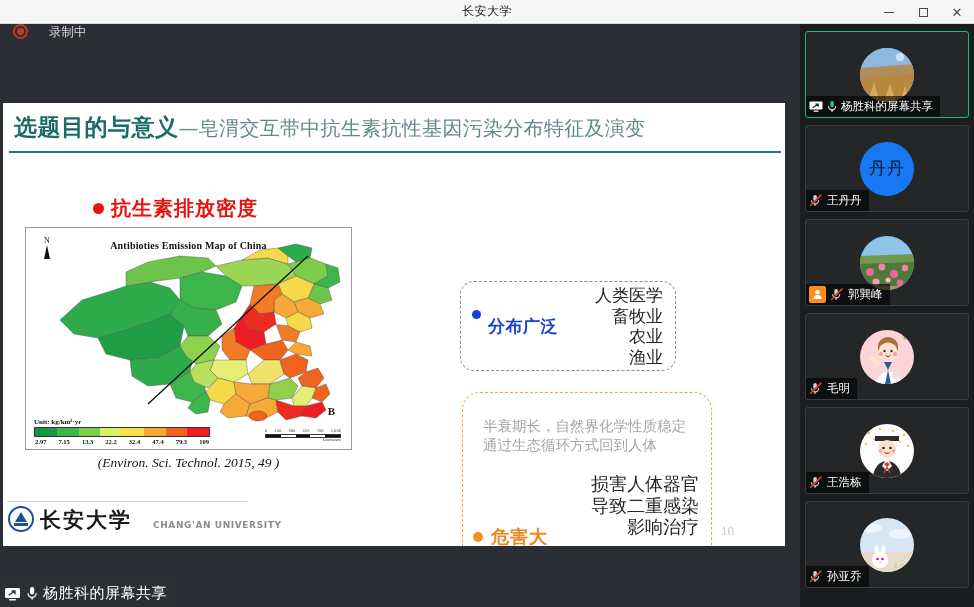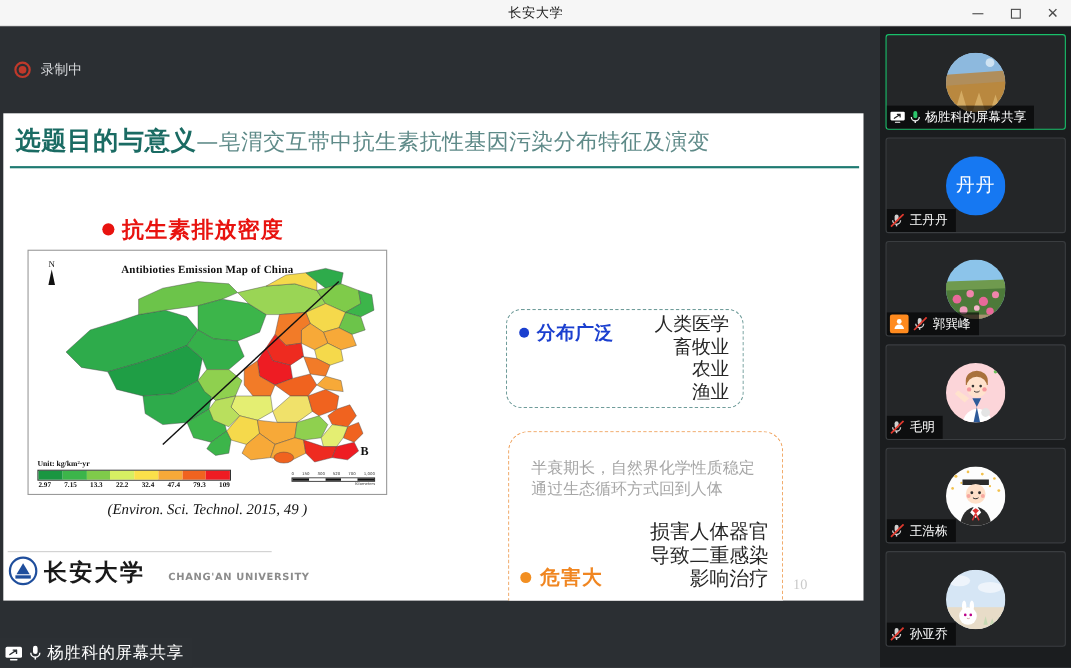--- a/index.html
+++ b/index.html
@@ -29,21 +29,21 @@
   .glyph-max { width: 9px; height: 9px; border: 1px solid #4a4a4a; display:block; }
   .glyph-close { font-size: 13px; line-height: 1; }
 
   
   .stage {
     position: absolute; left: 0; top: 24px; width: 800px; height: 583px;
     background: #2b2f33;
   }
   .rec-bar {
     position: absolute; left: 0; top: 0; width: 800px; height: 78px;
-    display: flex; align-items: center; padding-left: 13px;
+    display: flex; align-items: flex-start; padding-left: 13px; gap: 12px;
   }
   .rec-dot {
     width: 15px; height: 15px; border-radius: 50%;
     border: 2px solid #c0392b; display: flex; align-items: center;
     justify-content: center; margin-right: 9px;
   }
   .rec-dot::after { content:''; width:7px; height:7px; border-radius:50%; background:#c0392b; }
   .rec-text { color: #d8dadd; font-size: 12.5px; }
 
   
@@ -121,39 +121,39 @@
   }
 
   
   .box-dist {
     position: absolute; left: 457px; top: 178px; width: 216px; height: 90px;
     border: 1.5px dashed #6f9c9a; border-radius: 14px;
     background: #fff;
   }
   .dist-row { position: absolute; left: 11px; top: 9px; display: flex; align-items: center; }
   .bullet-blue { width: 9px; height: 9px; border-radius: 50%; background: #1b3fcf; margin-right: 7px; }
-  .dist-label { font-size: 17px; font-weight: bold; color: #1b3fcf; letter-spacing: .5px; }
+  .dist-label { font-size: 17px; font-weight: bold; color: #1b3fcf; letter-spacing: .5px; margin-top: 24px; }
   .dist-list {
     position: absolute; right: 12px; top: 3px; text-align: right;
     font-size: 17px; color: #262626; line-height: 1.22;
   }
 
   .box-harm {
     position: absolute; left: 459px; top: 289px; width: 250px; height: 170px;
     border: 1.5px dashed #f0a35e; border-radius: 18px; background: #fff;
   }
   .harm-gray {
     position: absolute; left: 20px; top: 24px; width: 215px;
     font-size: 14.5px; color: #a6a6a6; line-height: 1.32; text-align: left;
   }
   .harm-list {
     position: absolute; right: 12px; top: 80px; text-align: right;
     font-size: 18px; color: #262626; line-height: 1.2;
   }
-  .harm-row { position: absolute; left: 10px; bottom: 24px; display: flex; align-items: center; margin-top: 48px; }
+  .harm-row { position: absolute; left: 10px; bottom: 12px; display: flex; align-items: center; margin-top: 48px; }
   .bullet-orange { width: 10px; height: 10px; border-radius: 50%; background: #f28f22; margin-right: 8px; }
   .harm-label { font-size: 18px; font-weight: bold; color: #f08621; letter-spacing: 1px; }
 
   
   .footer-rule {
     position: absolute; left: 4px; top: 398px; width: 240px; height: 1px; background: #cfcfcf;
   }
   .logo-wrap { position: absolute; left: 5px; top: 403px; display: flex; align-items: center; }
   .logo-seal {
     width: 26px; height: 26px; border-radius: 50%; border: 2px solid #1f4e9c;
@@ -197,21 +197,21 @@
     position: relative; width: 164px; height: 87px; margin-bottom: 7px;
     background: #242628; border: 1px solid #3a3d40; border-radius: 3px;
     overflow: hidden;
   }
   .tile.active { border: 1.5px solid #18c06a; }
   .avatar {
     position: absolute; left: 50%; top: 50%; transform: translate(-50%,-50%);
     width: 54px; height: 54px; border-radius: 50%; overflow: hidden;
   }
   .av-initials {
-    width: 100%; height: 100%; background: #1678f2; color: #ffffff;
+    width: 100%; height: 100%; background: #1678f2; color: #0f172a;
     display: flex; align-items: center; justify-content: center;
     font-size: 17px; letter-spacing: 1px;
   }
   .name-strip {
     position: absolute; left: 0; bottom: 0; height: 21px;
     display: flex; align-items: center; gap: 4px;
     background: rgba(0,0,0,.62); padding: 0 7px 0 3px;
   }
   .name-strip .pname { color: #fff; font-size: 11.5px; white-space: nowrap; }
   .host-badge {

